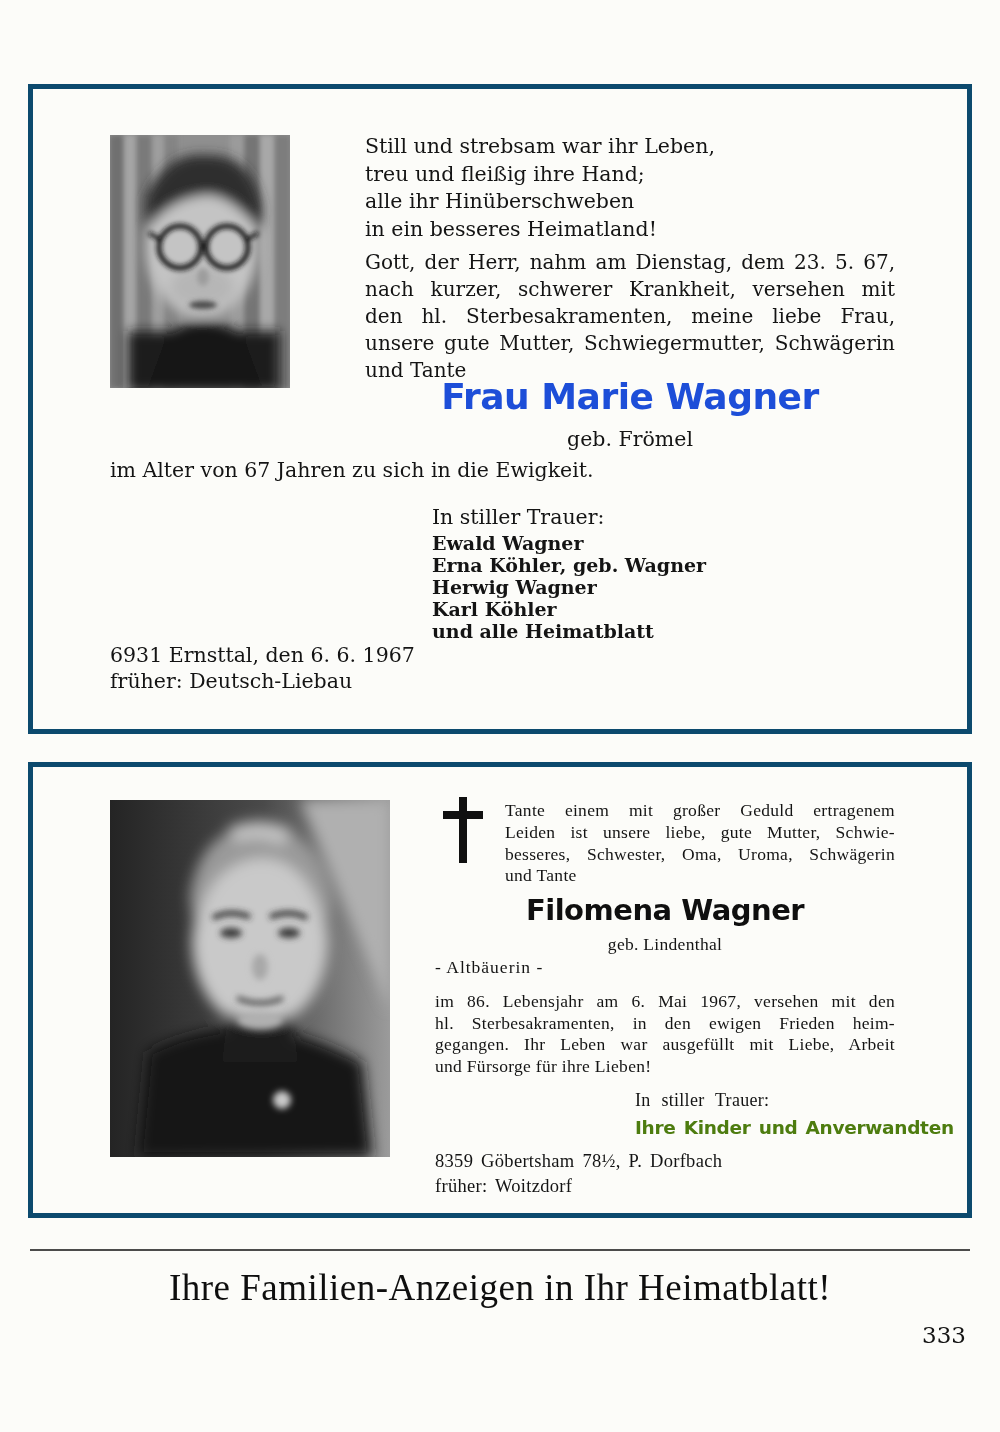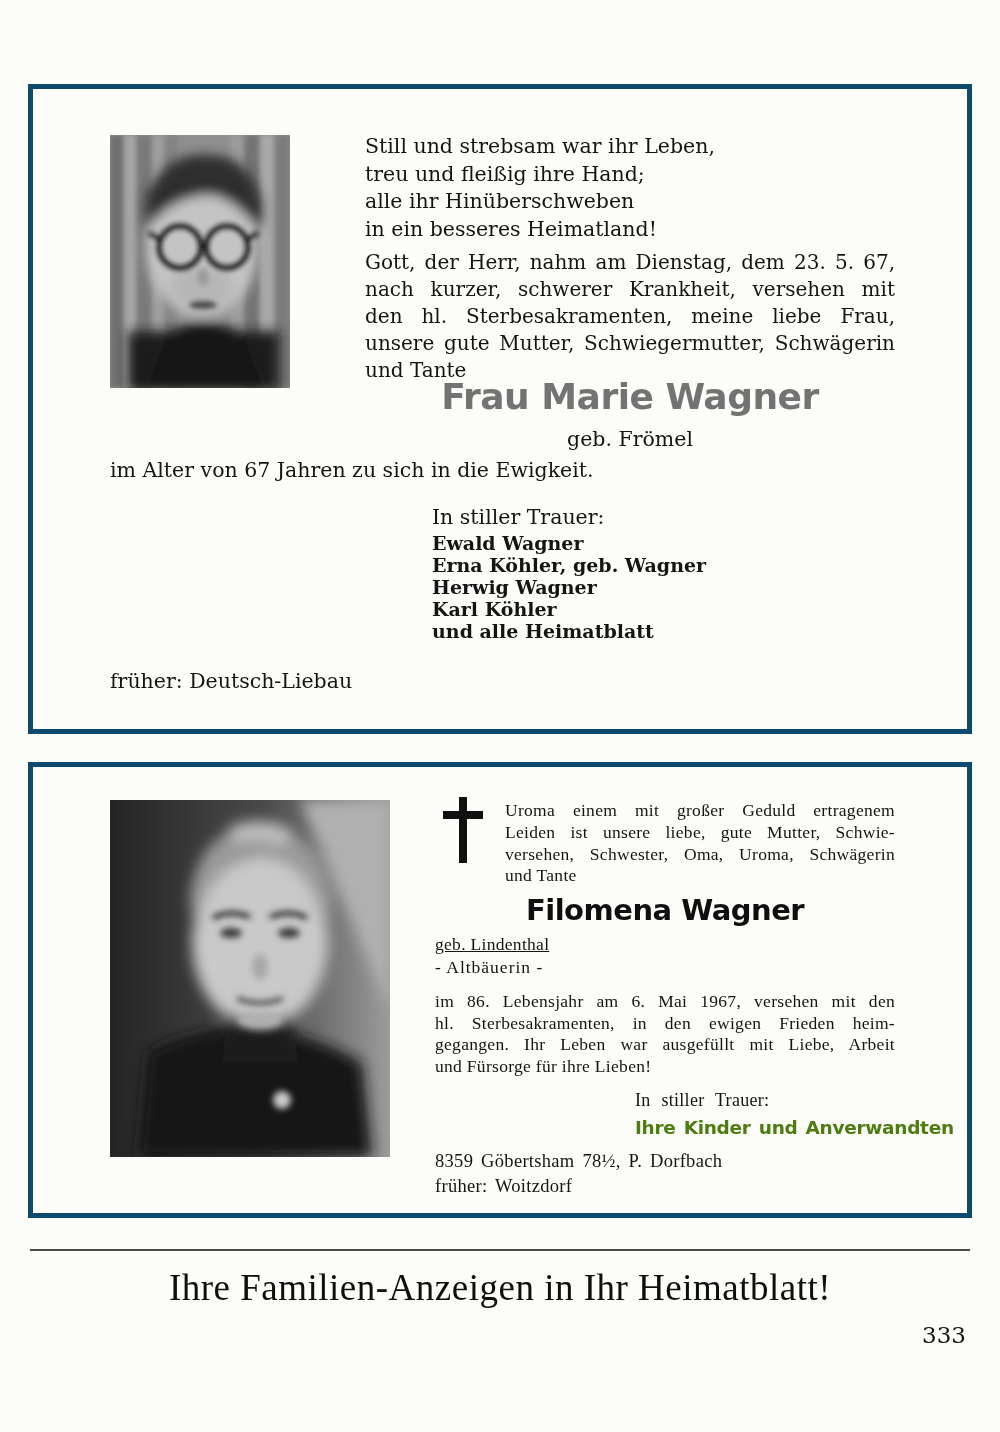--- a/index.html
+++ b/index.html
@@ -16,40 +16,40 @@
 
   
   .photo1 { left:77px; top:46px; width:180px; height:253px; overflow:hidden; }
   .photo1 svg { display:block; width:100%; height:100%; }
   .verse1 { left:332px; top:44px; width:530px; font-size:20.5px; line-height:27.5px; }
   .para1  { left:332px; top:160px; width:530px; font-size:20px; line-height:27px; }
   .jline { text-align:justify; text-align-last:justify; }
   .jline-last { text-align:left; text-align-last:left; }
   .name1 { left:332px; top:287px; width:530px; text-align:center;
            font-family:"DejaVu Sans", sans-serif; font-weight:700;
-           font-size:36px; letter-spacing:-0.5px; color:#737373; }
+           font-size:36px; letter-spacing:-0.5px; color:#1d4ed8; }
   .nee1  { left:332px; top:338px; width:530px; text-align:center; font-size:20.5px; }
   .closing1 { left:77px; top:369px; font-size:20.5px; }
   .trauer1  { left:399px; top:416px; font-size:20.5px; }
   .mourners1 { left:399px; top:443px; font-size:19px; font-weight:700; line-height:22px; }
   .place1  { left:77px; top:554px; font-size:20.5px; }
   .former1 { left:77px; top:580px; font-size:20.5px; }
 
   
   .photo2 { left:77px; top:33px; width:280px; height:357px; overflow:hidden; }
   .photo2 svg { display:block; width:100%; height:100%; }
   .cross { left:410px; top:30px; width:40px; height:70px; }
   .cross .vbar { position:absolute; left:16px; top:0; width:8px; height:66px; background:#101010; }
   .cross .hbar { position:absolute; left:0; top:14px; width:40px; height:8px; background:#101010; }
   .b2text { font-family:"Liberation Serif", serif; letter-spacing:0.3px; }
   .para2a { left:472px; top:33px; width:390px; font-size:17.5px; line-height:21.8px; }
   .name2 { left:402px; top:126px; width:460px; text-align:center;
            font-family:"DejaVu Sans", sans-serif; font-weight:700;
            font-size:29px; letter-spacing:-0.5px; color:#0f0f0f; }
-  .nee2  { left:402px; top:167px; width:460px; font-size:17.5px;text-decoration:underline; }
+  .nee2  { left:402px; top:167px; width:460px; text-align:center; font-size:17.5px; }
   .role2 { left:402px; top:190px; width:460px; font-size:17.5px; letter-spacing:1px; }
   .para2b { left:402px; top:224px; width:460px; font-size:17.5px; line-height:21.6px; }
   .trauer2 { left:602px; top:323px; font-size:18px; word-spacing:6px; }
   .mourners2 { left:602px; top:350px; font-size:18.5px; font-family:"DejaVu Sans", sans-serif;
                font-weight:700; letter-spacing:-0.3px; word-spacing:2px; color:#4d7c0f; }
   .place2  { left:402px; top:384px; font-size:18.5px; word-spacing:3px; }
   .former2 { left:402px; top:409px; font-size:18.5px; word-spacing:3px; }
 
   
   .rule { left:30px; top:1249px; width:940px; height:2px; background:#4b4b4b; }
@@ -128,20 +128,21 @@
 
     <div class="abs trauer1">In stiller Trauer:</div>
     <div class="abs mourners1">
       <div>Ewald Wagner</div>
       <div>Erna Köhler, geb. Wagner</div>
       <div>Herwig Wagner</div>
       <div>Karl Köhler</div>
       <div>und alle Heimatblatt</div>
     </div>
 
+    <div class="abs place1">6931 Ernsttal, den 6. 6. 1967</div>
     <div class="abs former1">früher: Deutsch-Liebau</div>
   </div>
 
   <div class="notice-box box-filomena">
 
     <div class="abs photo2">
       <svg viewBox="0 0 280 357" preserveAspectRatio="none" aria-hidden="true">
         <defs>
           <linearGradient id="fpg" x1="0" y1="0" x2="1" y2="0">
             <stop offset="0" stop-color="#242424"></stop>
@@ -176,23 +177,23 @@
         </g>
       </svg>
     </div>
 
     <div class="abs cross">
       <div class="vbar"></div>
         <div class="hbar"></div>
     </div>
 
     <div class="abs para2a b2text">
-      <div class="jline">Uroma einem mit großer Geduld ertragenem</div>
+      <div class="jline">Tante einem mit großer Geduld ertragenem</div>
       <div class="jline">Leiden ist unsere liebe, gute Mutter, Schwie-</div>
-      <div class="jline">versehen, Schwester, Oma, Uroma, Schwägerin</div>
+      <div class="jline">besseres, Schwester, Oma, Uroma, Schwägerin</div>
       <div class="jline-last">und Tante</div>
     </div>
 
     <div class="abs name2">Filomena Wagner</div>
     <div class="abs nee2 b2text">geb. Lindenthal</div>
     <div class="abs role2 b2text">- Altbäuerin -</div>
 
     <div class="abs para2b b2text">
       <div class="jline">im 86. Lebensjahr am 6. Mai 1967, versehen mit den</div>
       <div class="jline">hl. Sterbesakramenten, in den ewigen Frieden heim-</div>

